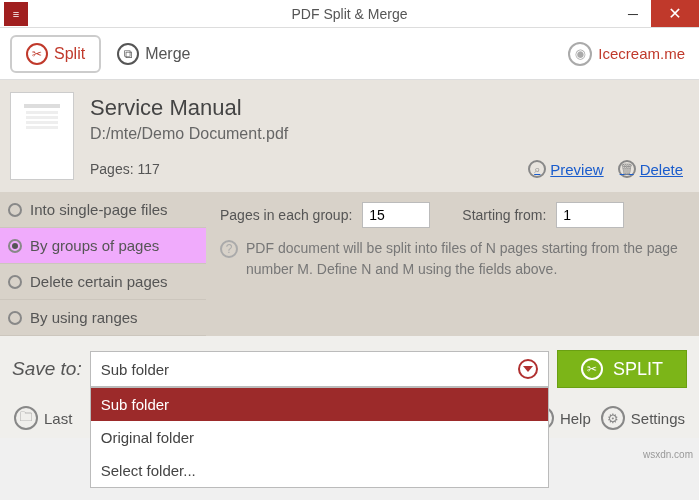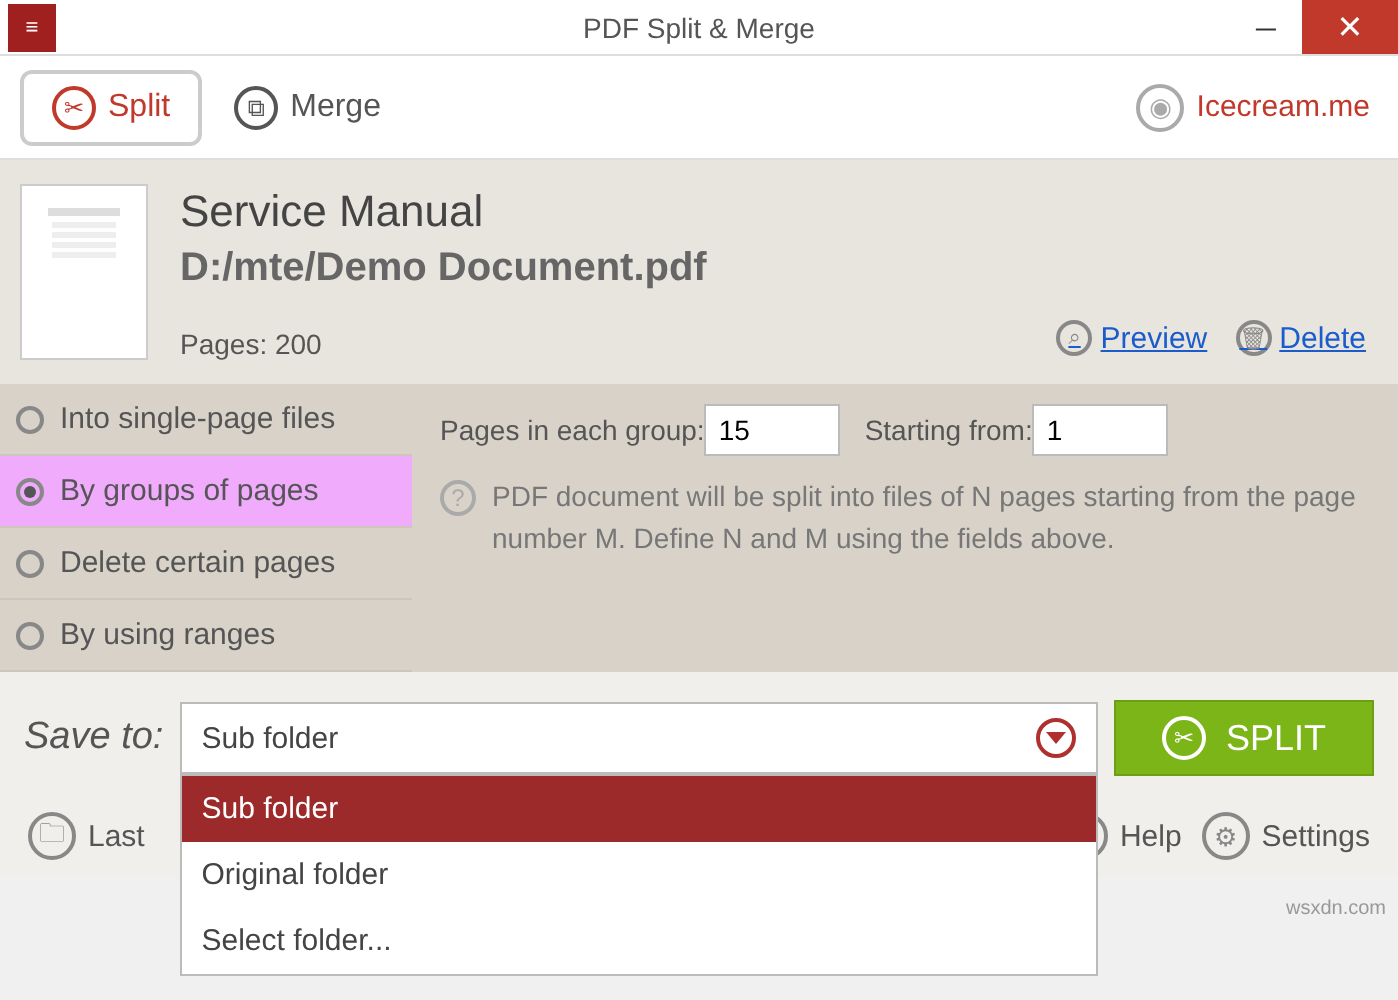--- a/index.html
+++ b/index.html
@@ -18,35 +18,35 @@
 .tab-icon { width: 22px; height: 22px; border: 2px solid currentColor; border-radius: 50%; display: inline-flex; align-items: center; justify-content: center; font-size: 12px; }
 .brand { position: absolute; right: 14px; display: flex; align-items: center; gap: 6px; color: #c0392b; font-size: 15px; }
 .brand-icon { width: 24px; height: 24px; border: 2px solid #aaa; border-radius: 50%; display: inline-flex; align-items: center; justify-content: center; font-size: 13px; color: #aaa; }
 
 .doc-area { background: #e8e4de; display: flex; padding: 10px 16px 10px 10px; align-items: center; height: 112px; }
 .thumb { width: 64px; height: 88px; background: #fff; border: 1px solid #ccc; margin-right: 16px; padding: 5px; position: relative; }
 .thumb::before { content:""; display:block; width: 70%; height: 4px; background:#ddd; margin: 6px auto 3px; }
 .thumb::after { content:""; display:block; width: 60%; height: 3px; background:#eee; margin: 2px auto; box-shadow: 0 5px 0 #eee, 0 10px 0 #eee, 0 15px 0 #eee; }
 .doc-info { flex: 1; display: flex; flex-direction: column; gap: 4px; }
 .doc-title { font-size: 22px; color: #444; }
-.doc-path { font-size: 20px; color: #666; font-weight: bold; }
+.doc-path { font-size: 16px; color: #666; }
 .doc-pages { font-size: 14px; color: #555; margin-top: 14px; }
 .doc-actions { align-self: flex-end; display: flex; gap: 14px; padding-bottom: 4px; }
 .doc-action { color: #1a5ccc; text-decoration: underline; font-size: 15px; display: flex; align-items: center; gap: 4px; cursor: pointer; }
 .act-icon { width: 18px; height: 18px; border: 2px solid #888; border-radius: 50%; display: inline-flex; align-items: center; justify-content: center; font-size: 11px; color: #888; }
 
 .options-row { display: flex; background: #d8d2c9; }
 .radio-col { width: 206px; display: flex; flex-direction: column; }
 .radio-item { display: flex; align-items: center; gap: 8px; padding: 9px 8px; font-size: 15px; color: #555; cursor: pointer; border-bottom: 1px solid #ccc6bd; }
 .radio-item.selected { background: #f0abfc; }
 .radio-dot { width: 14px; height: 14px; border: 2px solid #888; border-radius: 50%; position: relative; flex-shrink: 0; }
 .radio-item.selected .radio-dot::after { content:""; position:absolute; inset: 2px; background:#555; border-radius:50%; }
 
 .params-col { flex: 1; padding: 10px 14px; }
-.param-row { display: flex; align-items: center; font-size: 14px; color: #555; margin-bottom: 10px; }
+.param-row { display: flex; align-items: center; gap: 10px; font-size: 14px; color: #555; margin-bottom: 10px; }
 .param-row input { width: 68px; padding: 4px 6px; border: 1px solid #bbb; font-size: 14px; }
 .info-row { display: flex; align-items: flex-start; gap: 8px; font-size: 14px; color: #777; line-height: 1.5; }
 .info-icon { width: 18px; height: 18px; border: 2px solid #aaa; border-radius: 50%; display: inline-flex; align-items: center; justify-content: center; font-size: 12px; color: #aaa; flex-shrink: 0; margin-top: 2px; }
 
 .save-row { display: flex; align-items: center; padding: 14px 12px 10px; gap: 8px; background: #f0efec; position: relative; z-index: 2; }
 .save-label { font-size: 19px; color: #555; font-style: italic; }
 .dropdown { flex: 1; position: relative; }
 .dd-selected { background: #fff; border: 1px solid #bbb; padding: 7px 10px; font-size: 15px; color: #444; display: flex; justify-content: space-between; align-items: center; cursor: pointer; }
 .dd-arrow { width: 20px; height: 20px; border: 2px solid #b03030; border-radius: 50%; display: flex; align-items: center; justify-content: center; }
 .dd-arrow::after { content:""; border-left: 5px solid transparent; border-right: 5px solid transparent; border-top: 6px solid #b03030; }
@@ -87,21 +87,21 @@
     <span class="brand-icon">◉</span>
     <span>Icecream.me</span>
   </div>
 </div>
 
 <div class="doc-area">
   <div class="thumb"></div>
   <div class="doc-info">
     <div class="doc-title">Service Manual</div>
     <div class="doc-path">D:/mte/Demo Document.pdf</div>
-    <div class="doc-pages">Pages: 200</div>
+    <div class="doc-pages">Pages: 117</div>
   </div>
   <div class="doc-actions">
     <div class="doc-action">
       <span class="act-icon">⌕</span>
       <span>Preview</span>
     </div>
     <div class="doc-action">
       <span class="act-icon">🗑</span>
       <span>Delete</span>
     </div>

